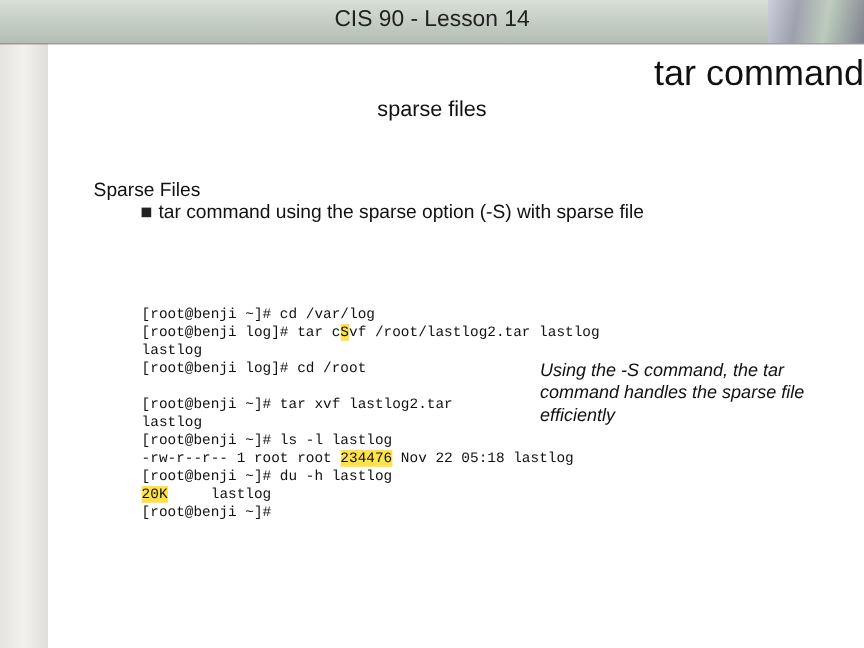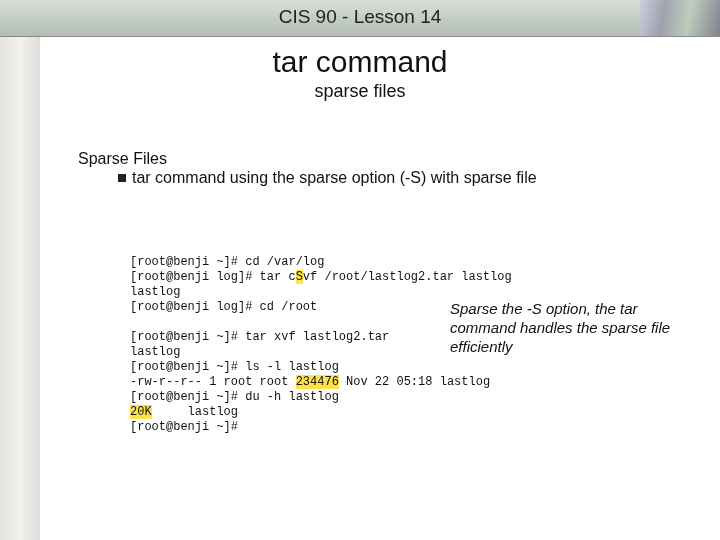--- a/index.html
+++ b/index.html
@@ -67,21 +67,21 @@
   .pillar {
     position: absolute;
     left: 0;
     top: 0;
     bottom: 0;
     width: 40px;
     background: linear-gradient(to right, #d0cdc6 0%, #e8e6e0 50%, #c5c2bb 100%);
     opacity: 0.55;
   }
   .main-title {
-    text-align: center;
+    text-align: right;
     font-family: Verdana, Geneva, sans-serif;
     font-size: 30px;
     margin-top: 8px;
     margin-bottom: 0;
     color: #111;
   }
   .subtitle {
     text-align: center;
     font-size: 18px;
     margin-top: 2px;
@@ -116,21 +116,20 @@
   .terminal {
     position: absolute;
     left: 118px;
     top: 255px;
     width: 570px;
     font-family: "Courier New", monospace;
     font-size: 12px;
     line-height: 15px;
     color: #111;
     white-space: pre;
-    margin-left: 12px;
   }
   .hl {
     background: #ffe24a;
   }
   .annot {
     position: absolute;
     left: 450px;
     top: 300px;
     width: 230px;
     font-family: Verdana, Geneva, sans-serif;
@@ -164,13 +163,13 @@
 <span>[root@benji log]# cd /root</span>
 <span> </span>
 <span>[root@benji ~]# tar xvf lastlog2.tar</span>
 <span>lastlog</span>
 <span>[root@benji ~]# ls -l lastlog</span>
 <span>-rw-r--r-- 1 root root </span><span class="hl">234476</span><span> Nov 22 05:18 lastlog</span>
 <span>[root@benji ~]# du -h lastlog</span>
 <span class="hl">20K</span><span>     lastlog</span>
 <span>[root@benji ~]#</span></div>
 
-<div class="annot">Sparse the -S option, the tar command handles the sparse file efficiently</div>
+<div class="annot">Using the -S command, the tar command handles the sparse file efficiently</div>
 
 </body></html>

